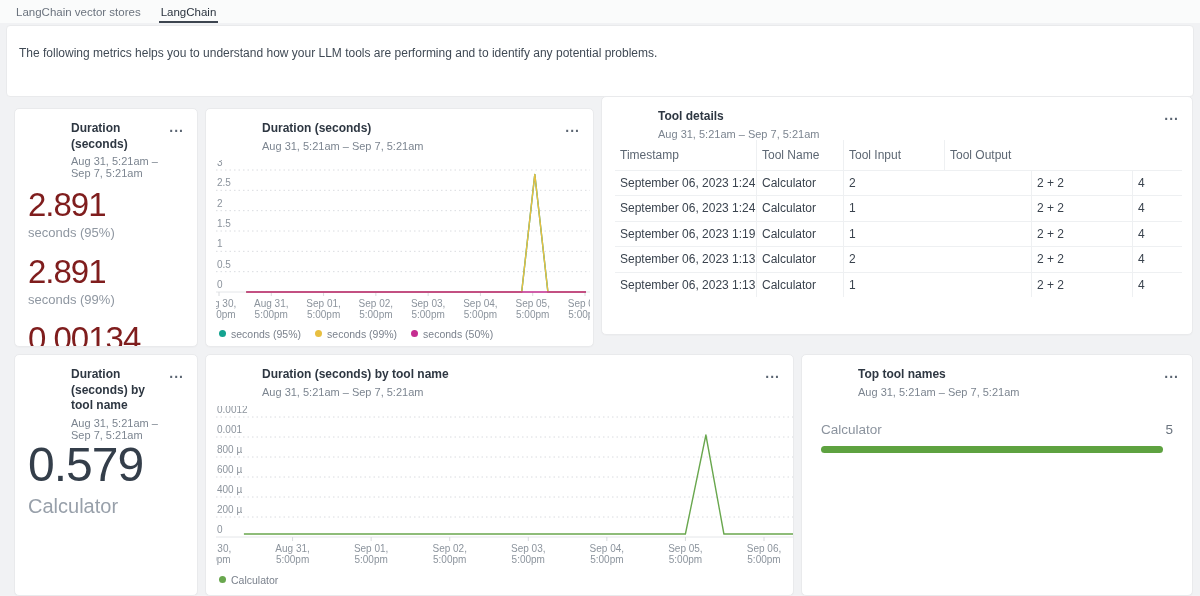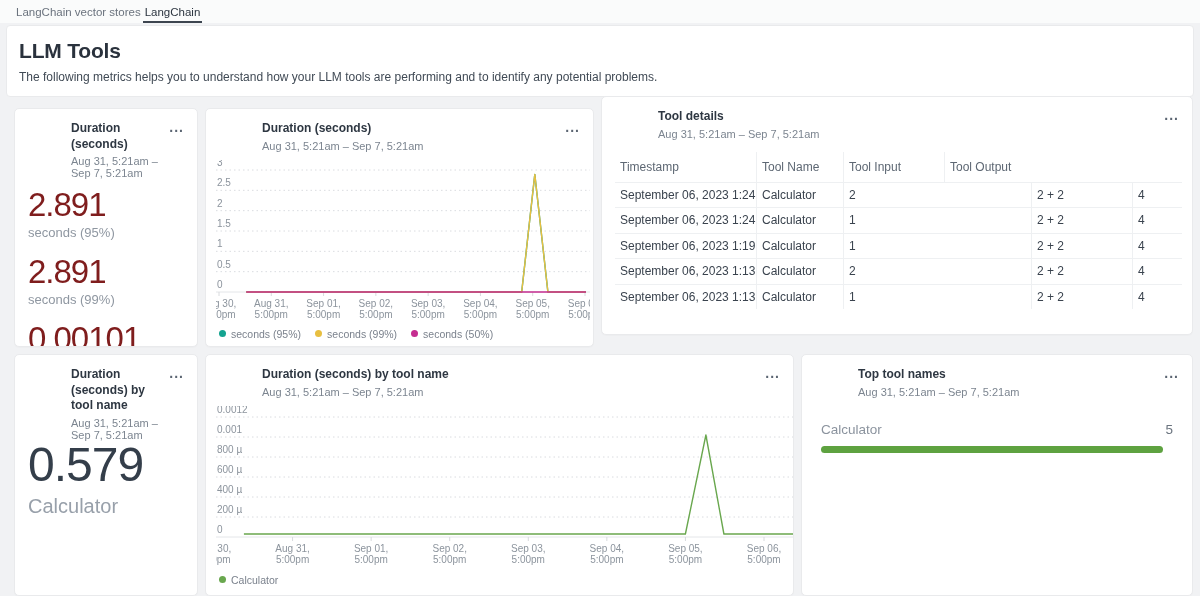--- a/index.html
+++ b/index.html
@@ -3,21 +3,21 @@
 <meta charset="utf-8">
 <style>
   html,body{margin:0;padding:0;}
   body{
     width:1200px;height:596px;overflow:hidden;position:relative;
     background:#f1f2f4;
     font-family:"Liberation Sans",sans-serif;
     -webkit-font-smoothing:antialiased;
   }
   
-  .tabbar{height:23px;background:#fafbfb;display:flex;align-items:flex-end;padding-left:14px;gap:0;}
+  .tabbar{height:23px;background:#fafbfb;display:flex;align-items:flex-end;padding-left:14px;gap:16px;}
   .tab{font-size:11.5px;color:#6b737e;padding:4px 2px 5px;cursor:pointer;white-space:nowrap;}
   .tab.active{color:#2c3540;border-bottom:2px solid #3d4550;padding-bottom:3px;}
   
   .header-card{position:absolute;left:6px;top:25px;width:1188px;height:72px;background:#fff;
     border:1px solid #e9eaec;border-radius:4px;box-sizing:border-box;padding:13px 12px 0;}
   .page-title{font-size:21px;font-weight:700;color:#2a323d;letter-spacing:-0.2px;}
   .page-desc{margin-top:7px;font-size:12px;color:#404a55;}
   
   .panel{position:absolute;background:#fff;border:1px solid #e9eaec;border-radius:5px;
     box-sizing:border-box;padding:12px 13px;box-shadow:0 1px 1px rgba(0,0,0,.02);overflow:hidden;}
@@ -38,59 +38,58 @@
   
   .big-value{font-size:48px;color:#343e4a;letter-spacing:-1px;line-height:1;}
   .big-label{font-size:20px;color:#98a0aa;margin-top:6px;}
   
   .chart{margin:8px 0 0 -3px;}
   .chart svg{display:block;}
   .legend{display:flex;gap:14px;margin-top:6px;font-size:10.5px;color:#7b828d;align-items:center;}
   .lg-item{display:inline-flex;align-items:center;cursor:pointer;}
   .lg-dot{width:7px;height:7px;border-radius:50%;display:inline-block;margin-right:5px;}
   
-  .tbl{margin-top:12px;width:567px;overflow:hidden;}
+  .tbl{margin-top:0;width:567px;overflow:hidden;}
   .tbl-row{display:flex;align-items:center;height:24.5px;border-top:1px solid #eef0f2;}
   .tbl-row.tbl-head{height:30px;border-top:none;}
   .cell{font-size:12px;color:#3a434e;padding-left:5px;box-sizing:border-box;flex:none;white-space:nowrap;overflow:hidden;}
   .tbl-head .cell{color:#5d6773;}
   .cell.bl{border-left:1px solid #eef0f2;height:100%;display:flex;align-items:center;}
   
   .bar-row{display:flex;justify-content:space-between;margin:24px 6px 0;font-size:13.5px;}
   .bar-label{color:#8b939e;}
   .bar-value{color:#6b747f;}
   .bar-track{margin:9px 6px 0;height:7px;border-radius:4px;}
 </style>
 </head>
 <body>
 
 <div class="tabbar">
   <div class="tab">LangChain vector stores</div>
   <div class="tab active">LangChain</div>
 </div>
 
 <div class="header-card">
-  <div class="page-title">LLM Tools</div>
   <div class="page-desc">The following metrics helps you to understand how your LLM tools are performing and to identify any potential problems.</div>
 </div>
 
 <div class="panel" id="panel-a">
   <div class="panel-head">
     <div>
       <div class="panel-title">Duration (seconds)</div>
       <div class="panel-range">Aug 31, 5:21am – Sep 7, 5:21am</div>
     </div>
     <div class="menu-btn">...</div>
   </div>
   <div class="stats">
     <div class="stat-value">2.891</div>
     <div class="stat-label">seconds (95%)</div>
     <div class="stat-value">2.891</div>
     <div class="stat-label">seconds (99%)</div>
-    <div class="stat-value">0.00101</div>
+    <div class="stat-value">0.00134</div>
     <div class="stat-label">seconds (50%)</div>
   </div>
 </div>
 
 <div class="panel" id="panel-b">
   <div class="panel-head">
     <div>
       <div class="panel-title">Duration (seconds)</div>
       <div class="panel-range">Aug 31, 5:21am – Sep 7, 5:21am</div>
     </div>

